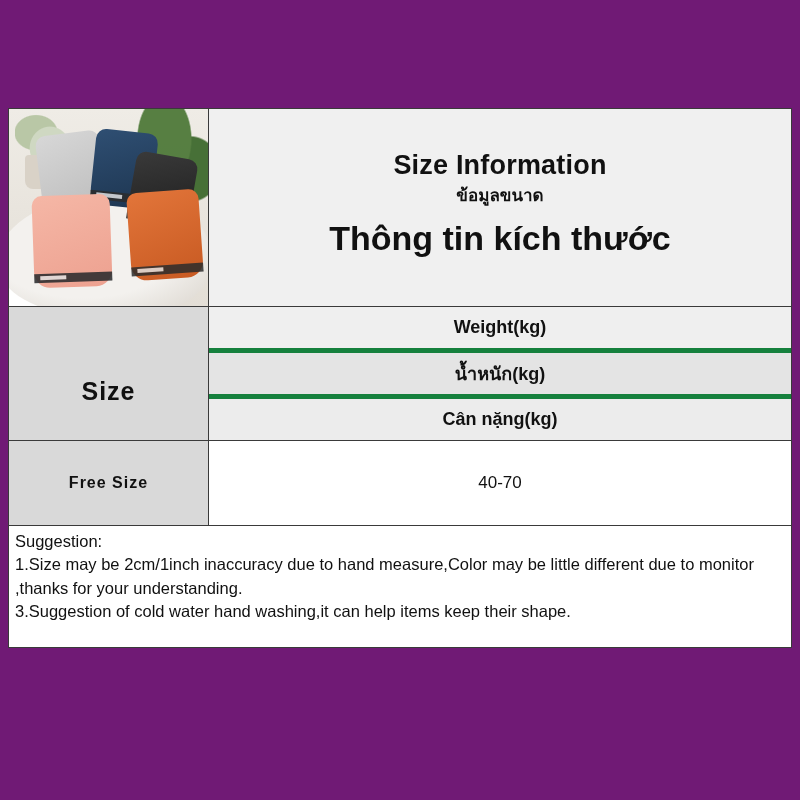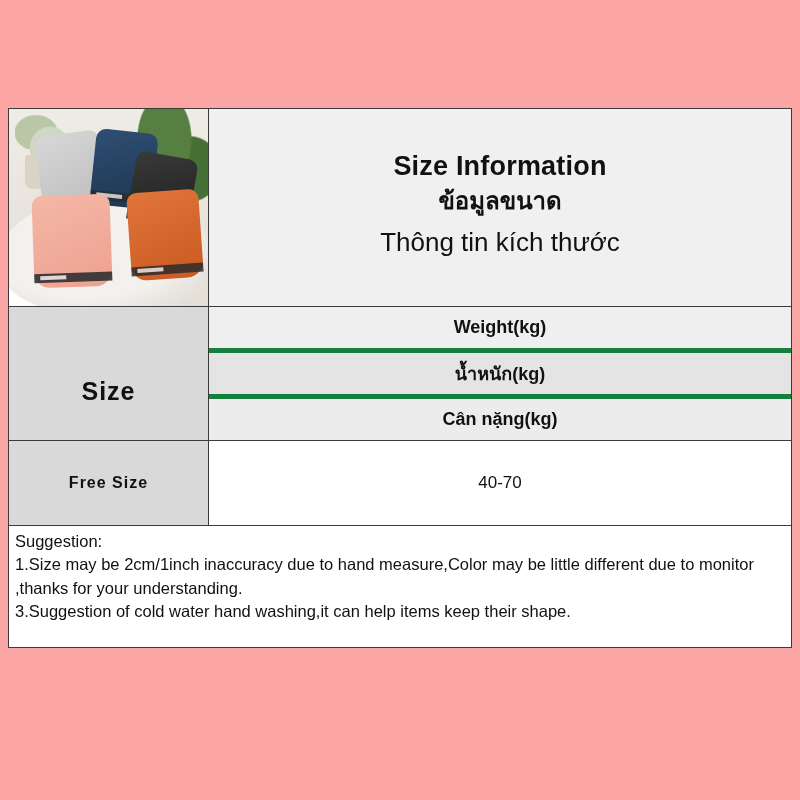--- a/index.html
+++ b/index.html
@@ -13,21 +13,21 @@
     font-family: "Liberation Sans", sans-serif;
     color: #111111;
     position: relative;
   }
   .page {
     position: absolute;
     left: 0;
     top: 0;
     width: 800px;
     height: 800px;
-    background: #fca5a5;
+    background: #701a75;
   }
   .size-card {
     position: absolute;
     left: 8px;
     top: 108px;
     width: 784px;
     height: 540px;
     border: 1px solid #3a3a3a;
     box-sizing: border-box;
     background: #ffffff;
@@ -155,29 +155,29 @@
     box-sizing: border-box;
   }
   .title-en {
     font-size: 27px;
     font-weight: bold;
     letter-spacing: .2px;
     line-height: 1.25;
     color: #111;
   }
   .title-th {
-    font-size: 24px;
+    font-size: 17px;
     font-weight: bold;
     line-height: 1.35;
     color: #111;
     margin-top: 2px;
   }
   .title-vi {
-    font-size: 26px;
-    font-weight: normal;
+    font-size: 34px;
+    font-weight: bold;
     line-height: 1.3;
     color: #111;
     margin-top: 8px;
   }
   
   .header-row {
     display: flex;
     flex: 0 0 133px;
     border-bottom: 1px solid #3a3a3a;
   }

